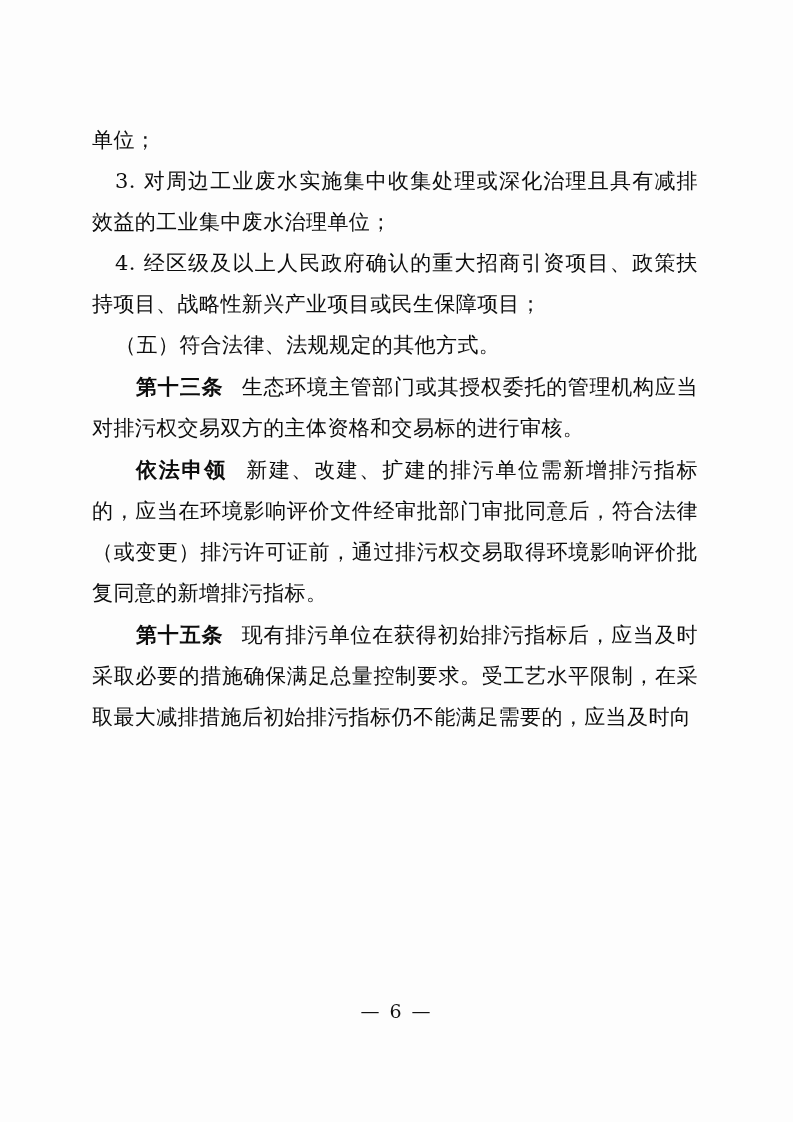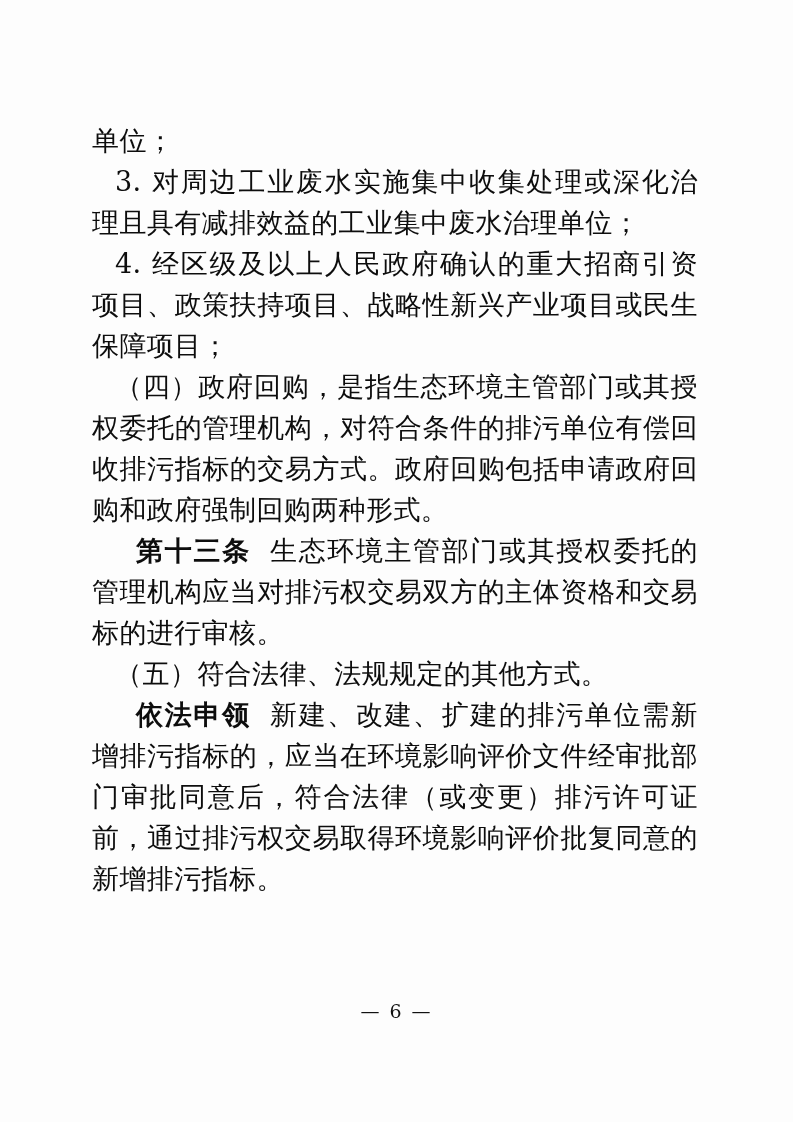--- a/index.html
+++ b/index.html
@@ -23,21 +23,21 @@
     height: 1122px;
     background: #fdfdfd;
   }
   .content {
     position: absolute;
     left: 92px;
     top: 120px;
     width: 606px;
   }
   .para {
-    font-size: 27px;
+    font-size: 21px;
     line-height: 41px;
     letter-spacing: 0.4px;
     text-align: justify;
     text-justify: inter-ideograph;
     margin: 0;
     word-break: break-all;
   }
   .indent1 {
     text-indent: 23px;
   }
@@ -73,26 +73,26 @@
 <div class="page">
   <div class="content">
 
     <p class="para noindent">单位；</p>
 
     <p class="para indent1">3. 对周边工业废水实施集中收集处理或深化治理且具有减排效益的工业集中废水治理单位；</p>
 
     <p class="para indent1">4. 经区级及以上人民政府确认的重大招商引资项目、政策扶持项目、战略性新兴产业项目或民生保障项目；</p>
 
 
-    <p class="para indent1">（四）政府回购，是指生态环境主管部门或其授权委托的管理机构，对符合条件的排污单位有偿回收排污指标的交易方式。政府回购包括申请政府回购和政府强制回购两种形式。</p>
+
+    <p class="para indent1">（五）符合法律、法规规定的其他方式。</p>
 
     <p class="para indent2"><span class="art-label">第十三条</span><span class="gap"></span><span>生态环境主管部门或其授权委托的管理机构应当对排污权交易双方的主体资格和交易标的进行审核。</span></p>
-
-    <p class="para indent1">（五）符合法律、法规规定的其他方式。</p>
 
     <p class="para indent2"><span class="art-label">依法申领</span><span class="gap"></span><span>新建、改建、扩建的排污单位需新增排污指标的，应当在环境影响评价文件经审批部门审批同意后，符合法律（或变更）排污许可证前，通过排污权交易取得环境影响评价批复同意的新增排污指标。</span></p>
 
 
+    <p class="para indent2"><span class="art-label">第十五条</span><span class="gap"></span><span>现有排污单位在获得初始排污指标后，应当及时采取必要的措施确保满足总量控制要求。受工艺水平限制，在采取最大减排措施后初始排污指标仍不能满足需要的，应当及时向</span></p>
 
   </div>
 
   <div class="footer">— 6 —</div>
 </div>
 
 </body></html>

